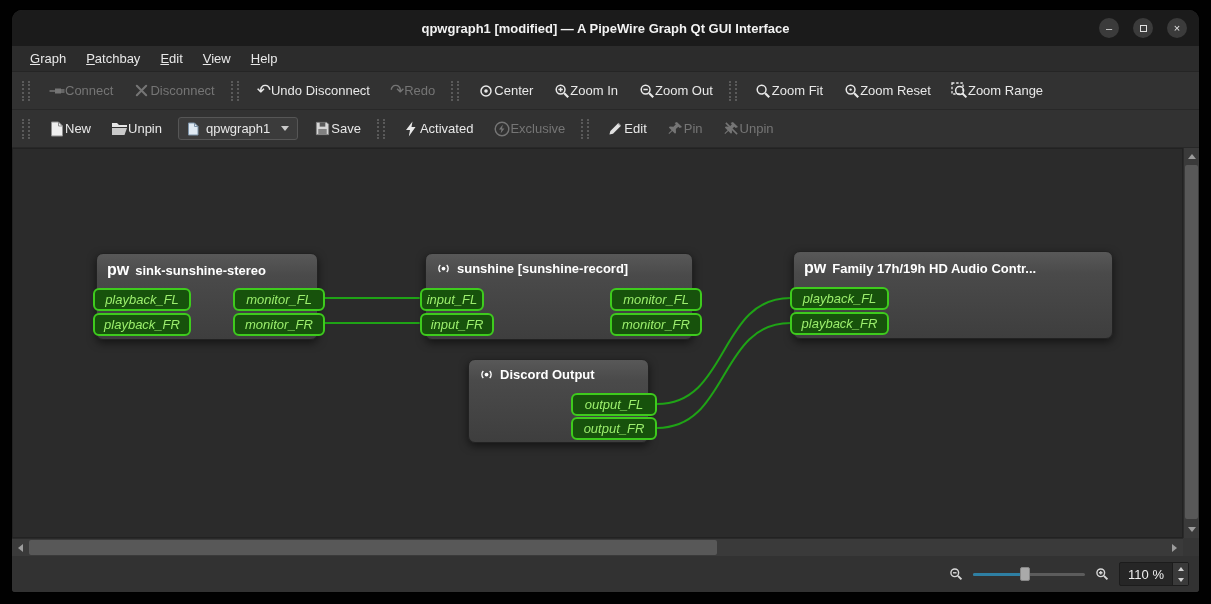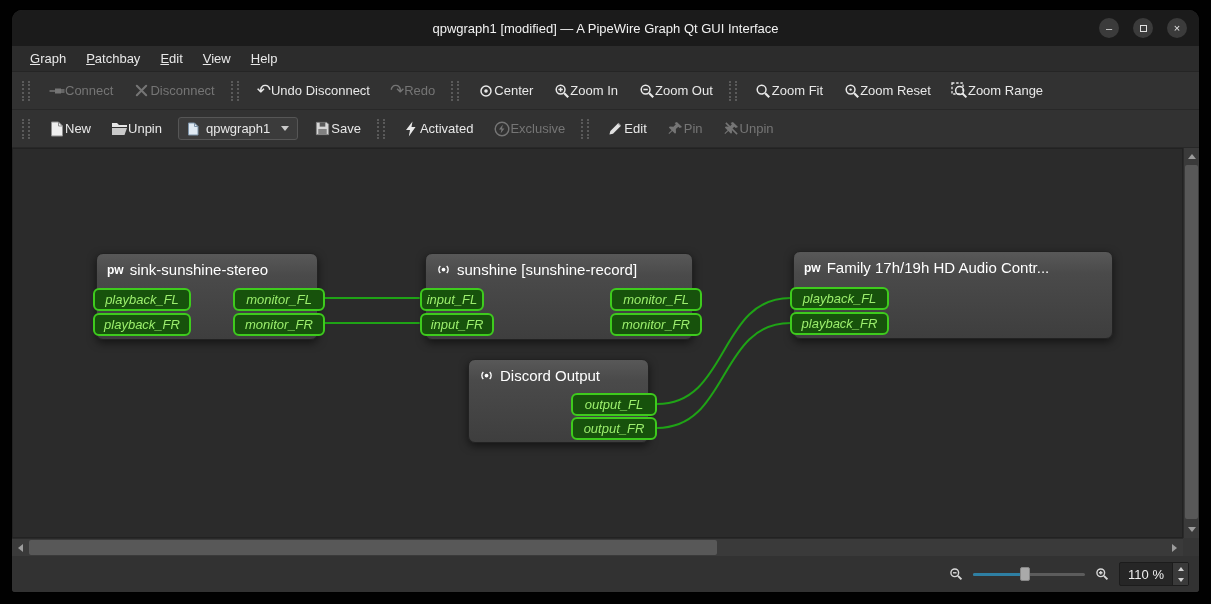--- a/index.html
+++ b/index.html
@@ -5,21 +5,21 @@
   * { margin:0; padding:0; box-sizing:border-box; }
   html,body { width:1211px; height:604px; }
   body { background:#010101; font-family:"Liberation Sans","DejaVu Sans",sans-serif; position:relative; overflow:hidden; }
 
   .window { position:absolute; left:12px; top:10px; width:1187px; height:582px;
             background:#303030; border-radius:10px 10px 3px 3px; overflow:hidden;
             box-shadow:0 0 0 1px #000; }
 
   
   .titlebar { height:36px; background:#1b1b1b; display:flex; align-items:center; justify-content:center; position:relative; }
-  .title { color:#f2f2f2; font-size:13px; font-weight:normal; }
+  .title { color:#f2f2f2; font-size:13px; font-weight:bold; }
   .win-controls { position:absolute; right:12px; top:8px; display:flex; gap:14px; }
   .win-btn { width:20px; height:20px; border-radius:50%; background:#3b3b3b; color:#e6e6e6;
              display:flex; align-items:center; justify-content:center; font-size:11px; line-height:1; }
   .win-btn .sq { width:7px; height:7px; border:1.5px solid #e0e0e0; display:block; }
 
   
   .menubar { height:26px; background:#2c2c2c; display:flex; align-items:stretch; padding-left:8px; border-bottom:1px solid #252525; }
   .menu-item { color:#e8e8e8; font-size:13px; padding:9px 10px; display:flex; align-items:center; }
   .uline { text-decoration:underline; }
 
@@ -36,22 +36,22 @@
 
   
   .canvas-wrap { position:relative; height:408px; background:#2b2b2b; }
   .canvas { position:absolute; left:0; top:0; right:16px; bottom:18px; overflow:hidden; background:#2b2b2b; box-shadow:inset 0 0 0 1px #222; }
   svg.wires { position:absolute; left:0; top:0; width:100%; height:100%; }
   svg.wires path { stroke:#1fa316; stroke-width:2; fill:none; }
 
   .node { position:absolute; background:linear-gradient(180deg,#585858 0%,#4a4a4a 25%,#3e3e3e 100%);
           border:1px solid #222; border-radius:7px; box-shadow:0 3px 9px rgba(0,0,0,.55); }
   .node-head { display:flex; align-items:center; gap:6px; padding:7px 10px 4px; }
-  .node-title { color:#fff; font-size:15px; font-weight:normal; white-space:nowrap; overflow:hidden; }
-  .pw-glyph { color:#fff; font-size:12px; font-weight:bold; }
+  .node-title { color:#fff; font-size:13px; font-weight:bold; white-space:nowrap; overflow:hidden; }
+  .pw-glyph { color:#fff; font-size:16px; font-weight:bold; }
   .port { position:absolute; height:23px; border:2px solid #3ecb1d; border-radius:6px; background:#17520c; color:#9cef6d;
           font-size:13px; display:flex; align-items:center; justify-content:center; padding:0 6px; white-space:nowrap;font-style:italic; }
 
   
   .vscroll { position:absolute; top:0; right:0; bottom:18px; width:16px; background:#3a3a3a; border-left:1px solid #2a2a2a; }
   .hscroll { position:absolute; left:0; bottom:0; right:16px; height:18px; background:#3a3a3a; border-top:1px solid #2a2a2a; }
   .corner  { position:absolute; right:0; bottom:0; width:16px; height:18px; background:#363636; }
   .vthumb { position:absolute; left:1px; right:1px; top:17px; height:354px; background:#585858; border-radius:2px; }
   .hthumb { position:absolute; top:1px; bottom:1px; left:17px; width:688px; background:#585858; border-radius:2px; }
   .tri { position:absolute; width:0; height:0; }

